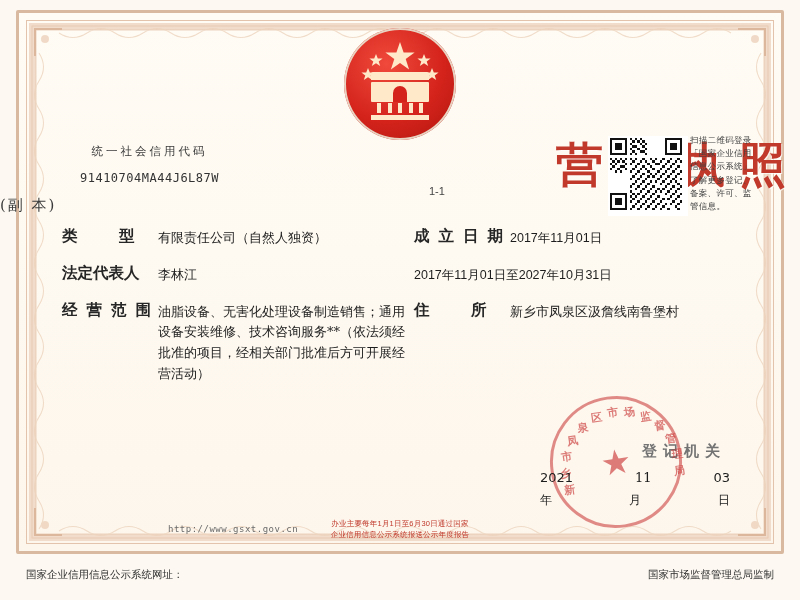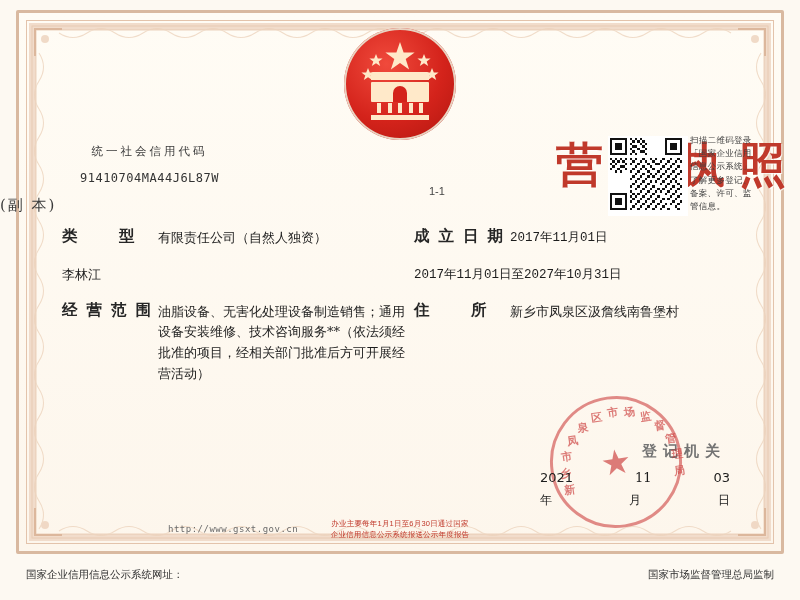--- a/index.html
+++ b/index.html
@@ -219,21 +219,21 @@
     width: 96px;
     display: inline-block;
   }
   .fv {
     font-size: 13px;
     color: #1d1d1d;
     font-family: "DejaVu Serif", serif;
     line-height: 1.6;
     padding-top: 2px;
   }
-  .fv.num { font-family: Liberation Mono, monospace; font-size: 12.5px; }
+  .fv.num { font-family: Liberation Sans, sans-serif; font-size: 12.5px; }
   .scope-text {
     width: 250px;
   }
 
   
   .registrar {
     position: absolute;
     right: 74px;
     top: 442px;
     font-size: 15px;
@@ -641,20 +641,21 @@
         <span class="fv">有限责任公司（自然人独资）</span>
       </div>
       <div class="col-right">
         <span class="fl w sp3">成立日期</span>
         <span class="fv num">2017年11月01日</span>
       </div>
     </div>
 
     <div class="row">
       <div class="col-left">
+        <span class="fl w">法定代表人</span>
         <span class="fv">李林江</span>
       </div>
       <div class="col-right">
         <span class="fv num">2017年11月01日至2027年10月31日</span>
       </div>
     </div>
 
     <div class="row">
       <div class="col-left">
         <span class="fl w sp3">经营范围</span>

